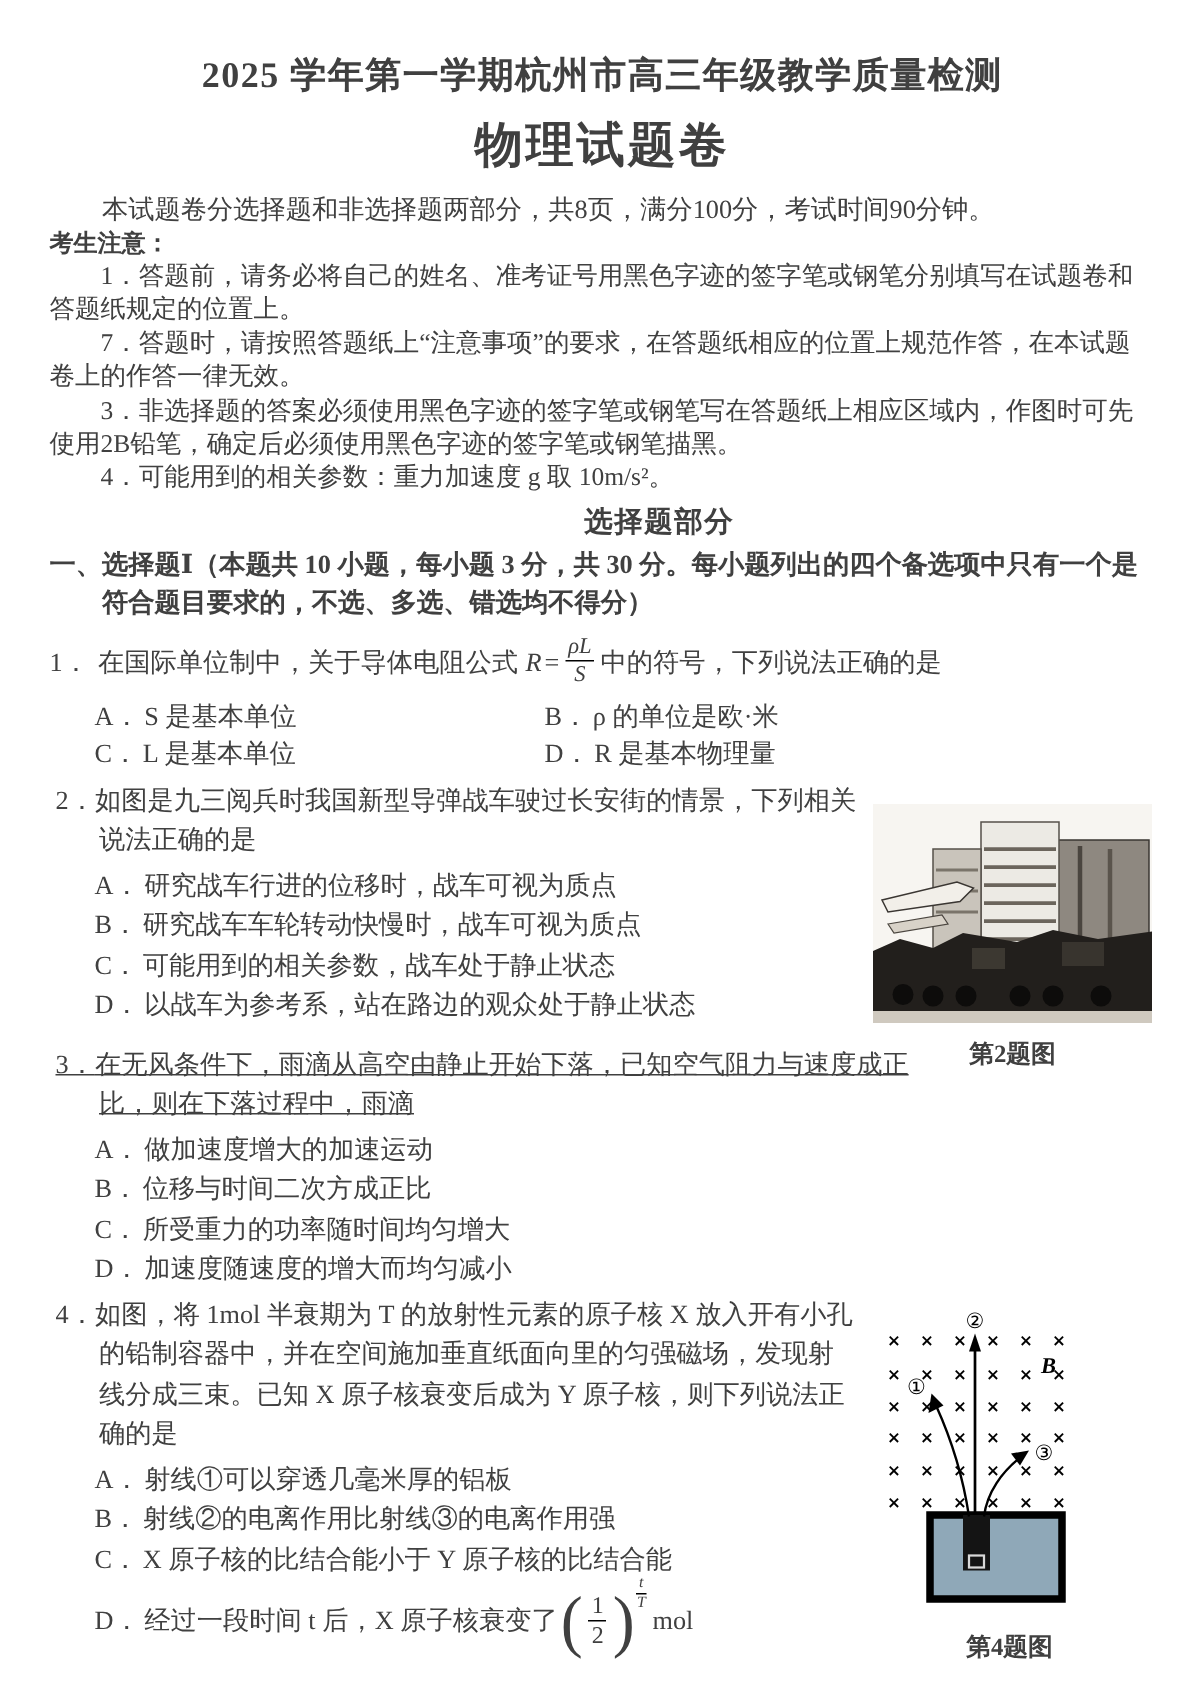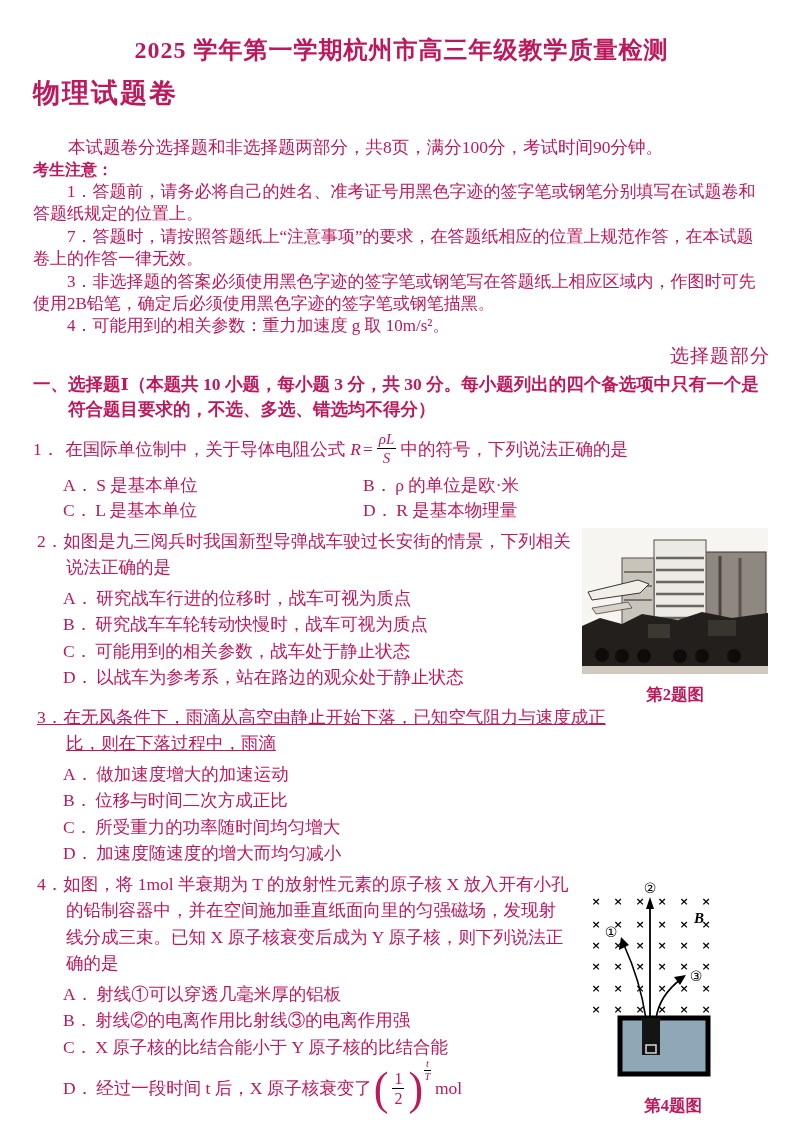--- a/index.html
+++ b/index.html
@@ -2,46 +2,46 @@
 <html><head>
 <meta charset="utf-8">
 <style>
   html,body{margin:0;padding:0;background:#ffffff;}
   .page{
     position:relative;
     width:794px;height:1123px;
     box-sizing:border-box;
     padding:34px 24px 0 33px;
     background:#fff;
-    color:#be185d;
+    color:#404040;
     font-family:"Liberation Serif","DejaVu Serif",serif;
     overflow:hidden;
   }
   .title{font-size:24px;font-weight:bold;text-align:center;margin:0 0 9px;letter-spacing:1px;}
-  .subtitle{font-size:27px;font-weight:bold;margin:0 0 25px;letter-spacing:2px;}
+  .subtitle{font-size:32px;font-weight:bold;text-align:center;margin:0 0 9px;letter-spacing:2px;}
   .intro{font-size:17.5px;line-height:23px;margin:0;text-indent:2em;}
   .notice-h{font-size:16px;font-weight:bold;margin:1px 0 0;}
   .notice-item{font-size:17px;line-height:22.4px;margin:0;text-indent:2em;}
-  .sec-title{font-size:19px;font-weight:normal;text-align:right;margin:5px 0 3px;text-indent:76px;letter-spacing:1px;}
+  .sec-title{font-size:19px;font-weight:bold;text-align:center;margin:5px 0 3px;text-indent:76px;letter-spacing:1px;}
   .sec-intro{font-size:17.5px;font-weight:bold;line-height:25px;margin:0 0 5px;padding-left:2em;text-indent:-2em;}
   .q{position:relative;font-size:17.5px;line-height:26.5px;}
   .stem{margin:4px;padding-left:29px;text-indent:-29px;}
   .opts{padding-left:30px;}
   .opt{display:flex;align-items:baseline;}
   .olabel{flex:0 0 auto;margin-right:3px;}
   .opts-grid{display:grid;grid-template-columns:300px 1fr;padding-left:30px;line-height:24.5px;row-gap:1px;margin-top:2px;}
   
   .q1stem{display:flex;align-items:center;flex-wrap:wrap;padding-left:0;text-indent:0;min-height:44px;margin:4px 0 0;}
   .q1num{margin-right:6px;}
   .ifrac{display:inline-flex;flex-direction:column;align-items:center;font-style:italic;font-size:15px;line-height:1.2;margin:0 4px;}
   .ifrac .fn{border-bottom:1.3px solid #000;padding:0 2px;}
   .eq{margin:0 2px 0 5px;font-style:italic;}
   
   .fig{position:absolute;right:0;width:190px;text-align:center;}
-  .fig2{top:0;}
+  .fig2{top:16px;}
   .fig4{top:6px;right:2px;}
   .caption{font-size:16.5px;font-weight:600;margin-top:1px;}
   .q2text,.q4text{margin-right:198px;}
   .q2{min-height:172px;}
   .q3stem{margin-right:136px;text-decoration:underline;}
   .q4{min-height:246px;}
   
   .dopt{display:flex;align-items:center;padding-left:30px;min-height:56px;}
   .bigp{display:inline-block;font-size:44px;font-weight:400;line-height:0.8;transform:scaleY(1.05);font-family:"Liberation Serif",serif;}
   .supfrac{display:inline-flex;flex-direction:column;align-items:center;font-size:10.5px;font-style:italic;line-height:1.15;position:relative;top:-18px;margin-left:1px;}

